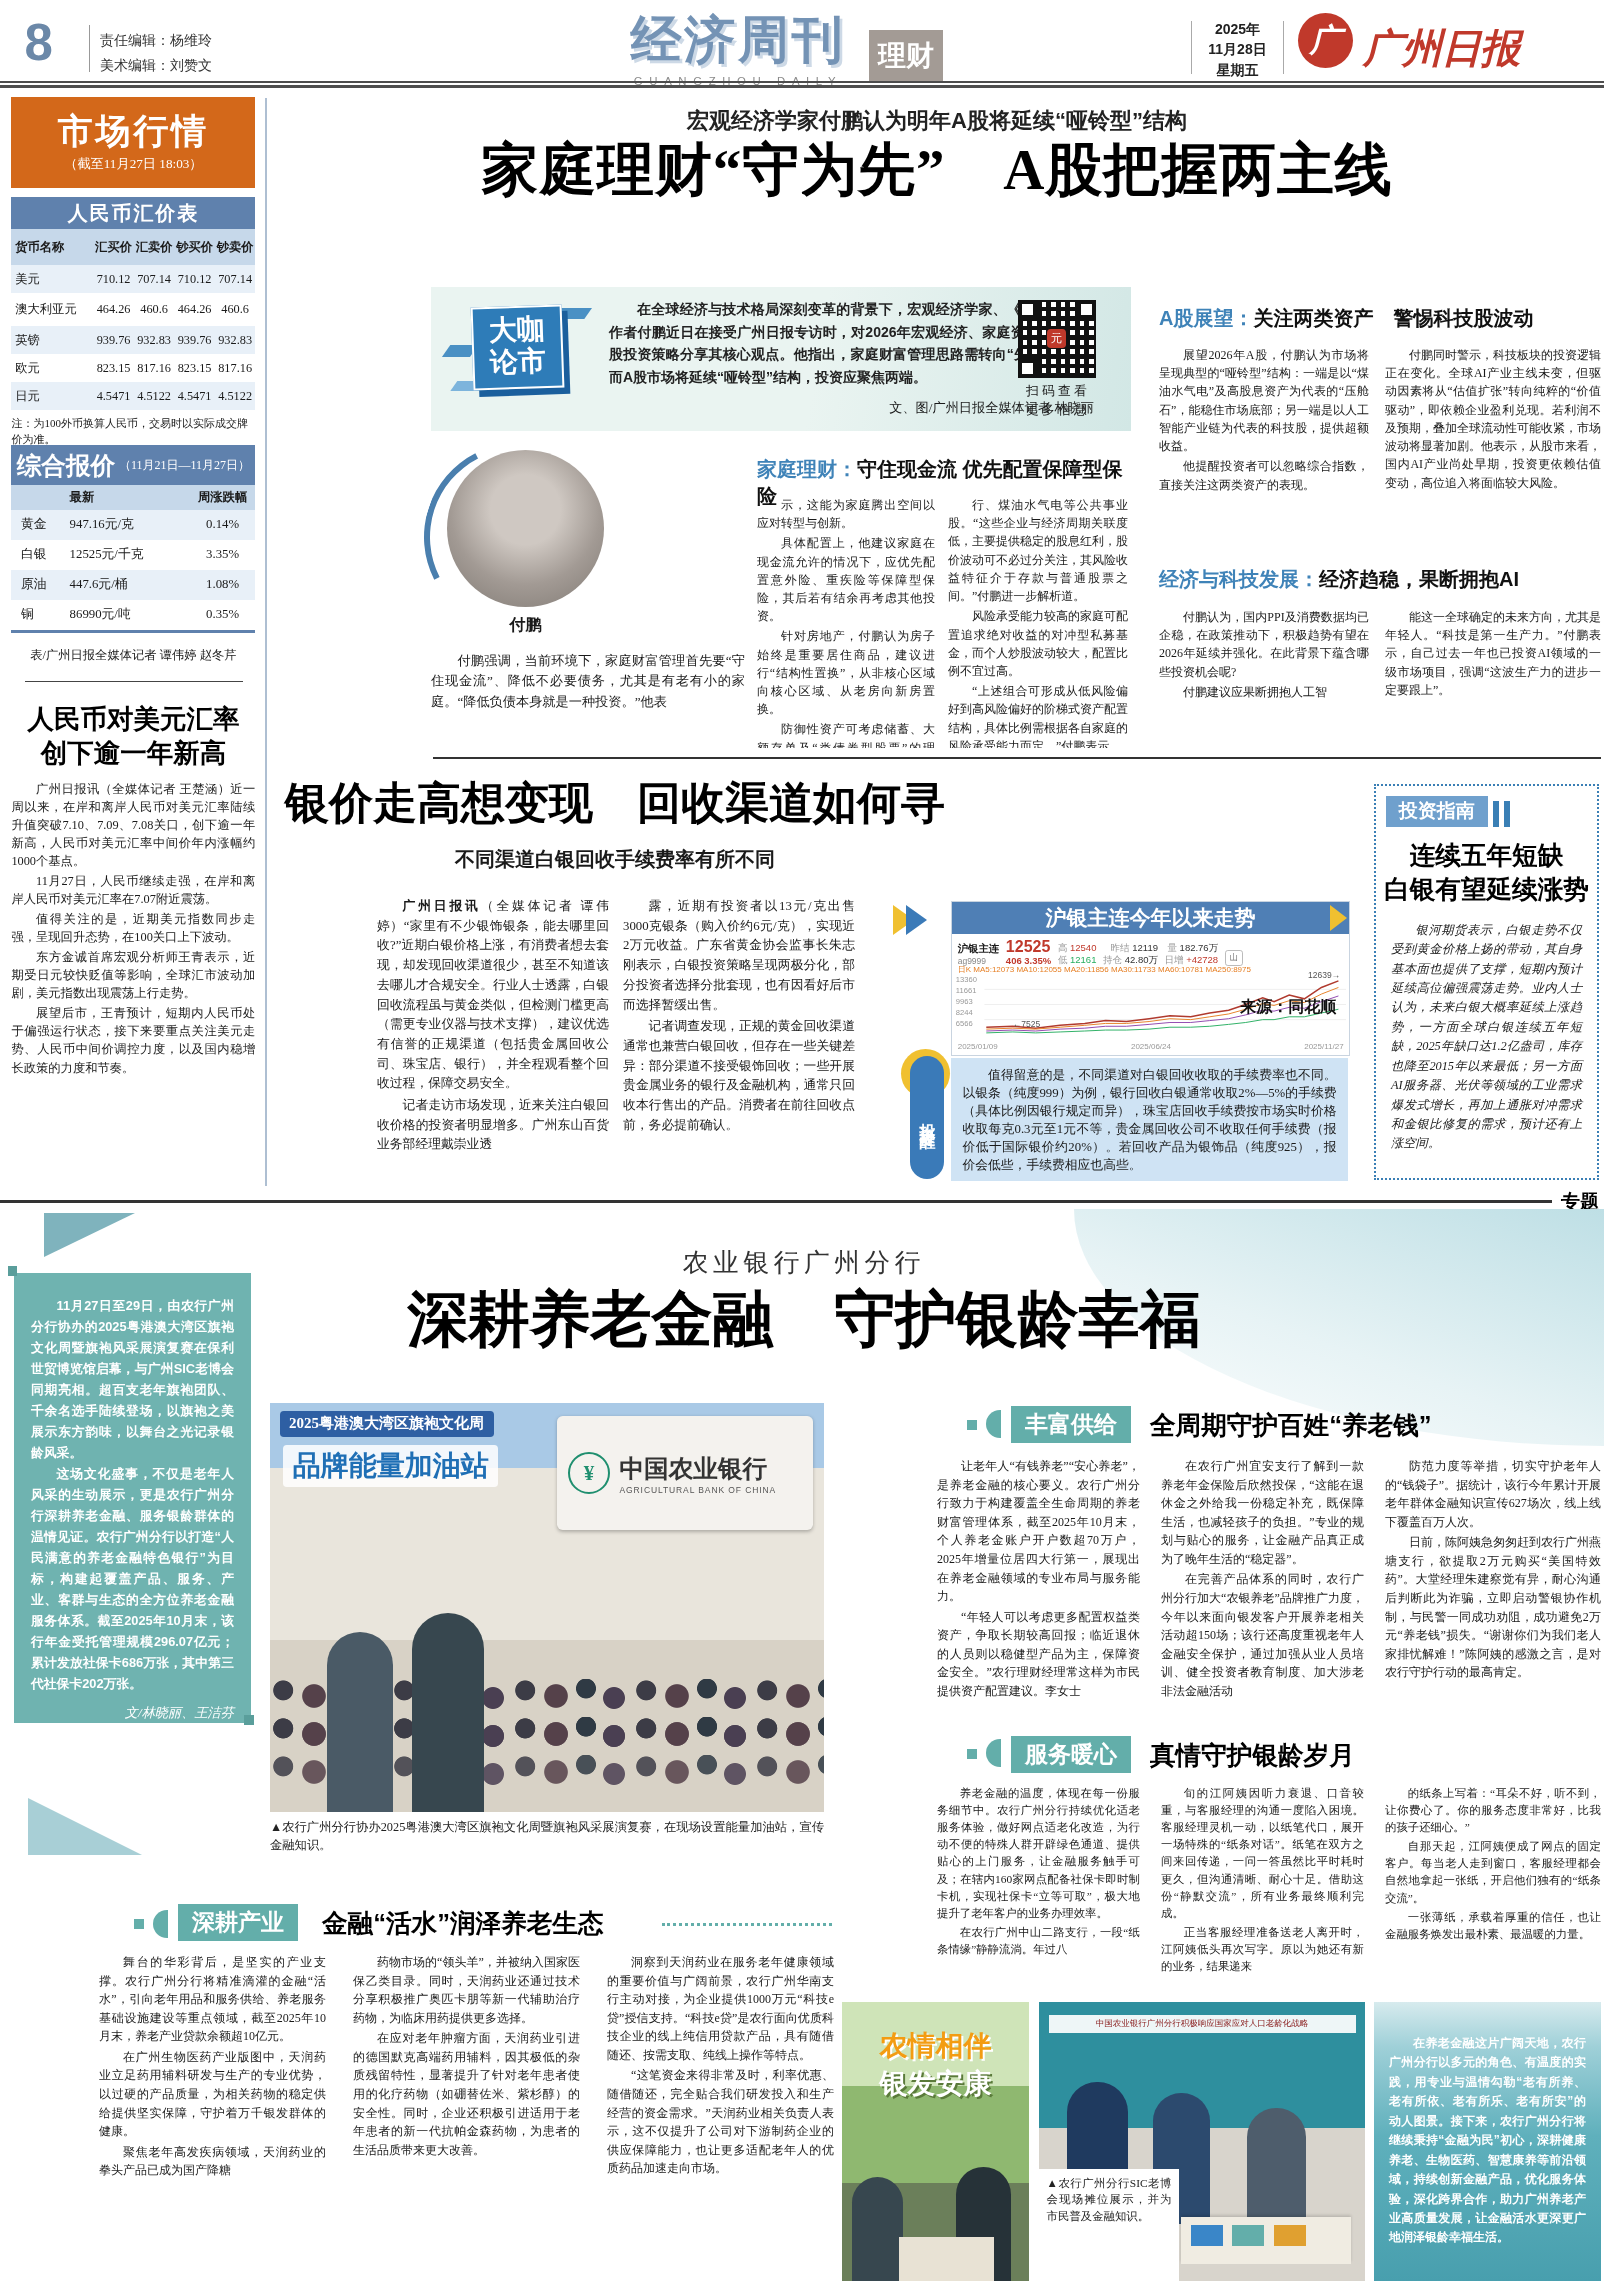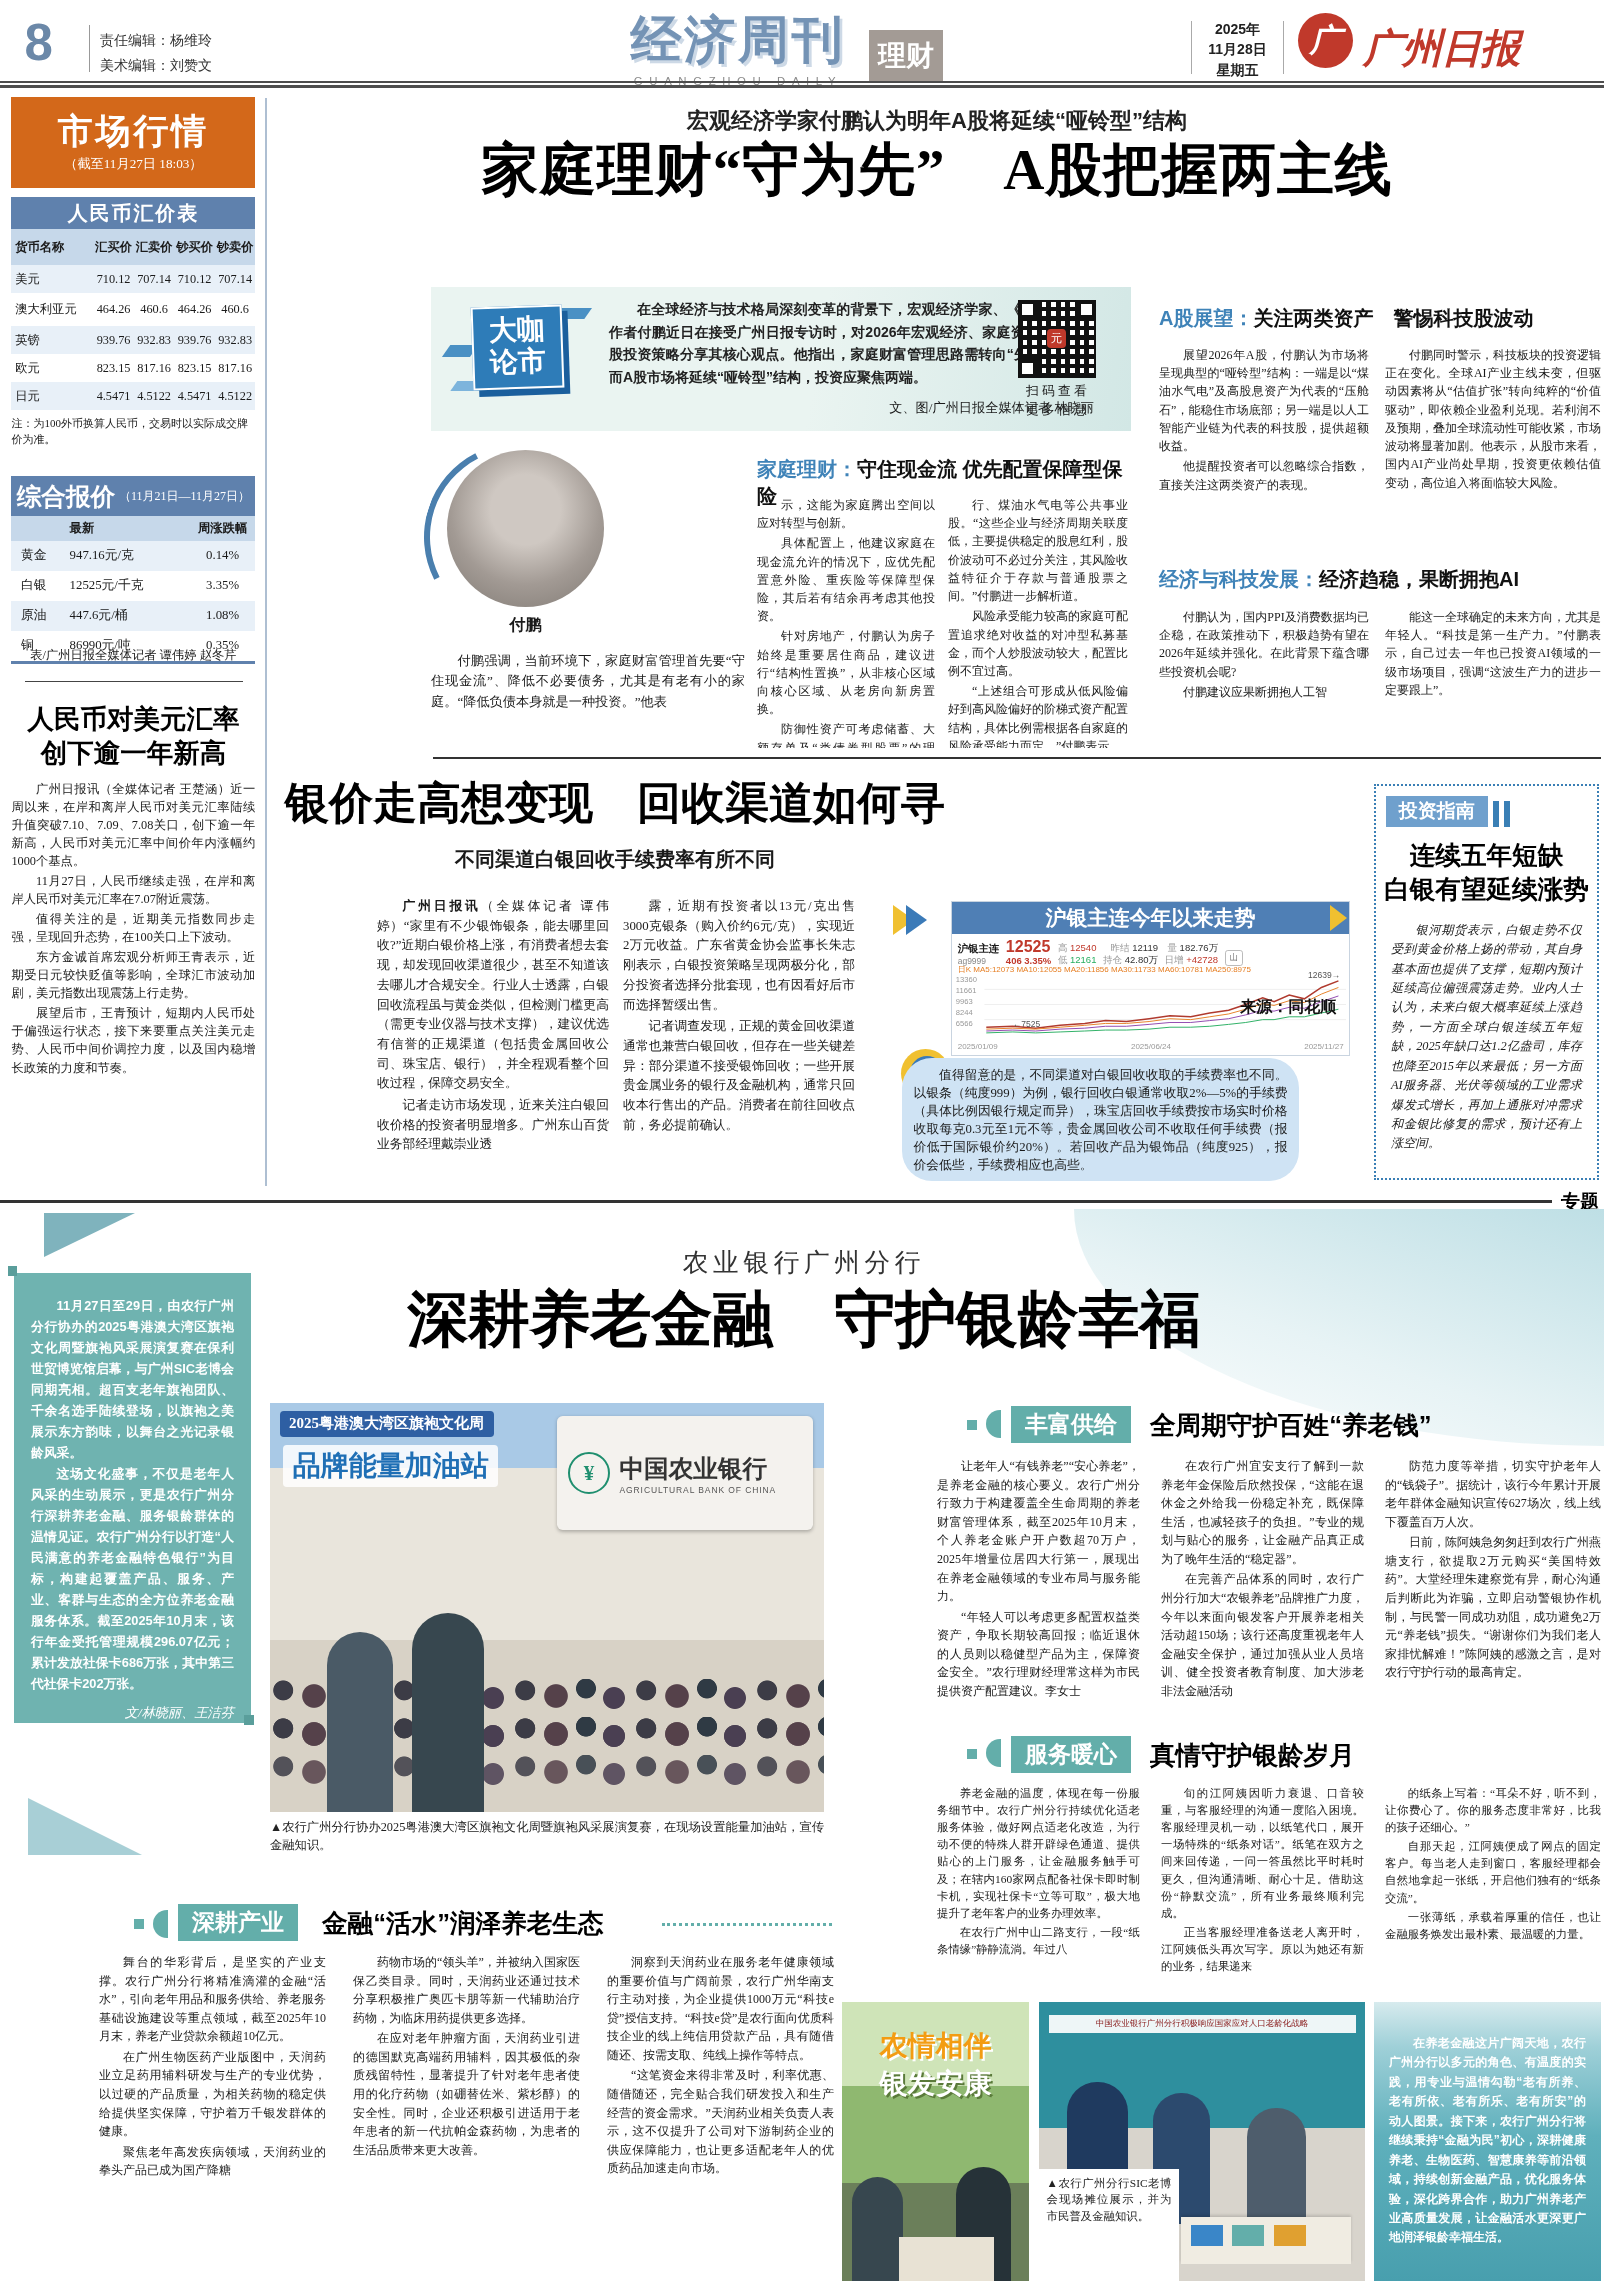--- a/index.html
+++ b/index.html
@@ -170,21 +170,21 @@
       <span class="fx-c0">日元</span>
         <span class="fx-c">4.5471</span>
         <span class="fx-c">4.5122</span>
         <span class="fx-c">4.5471</span>
         <span class="fx-c">4.5122</span>
     </div>
     <div style="font-size:11px;line-height:1.5;padding-top:4.7px;">注：为100外币换算人民币，交易时以实际成交牌价为准。</div>
   </div>
 
   <div class="abs" style="left:11.4px;top:445px;width:244px;">
-    <div class="tbl-head" style="height:40px;display:flex;align-items:center;justify-content:center;gap:3.8px;margin-top:31px;">
+    <div class="tbl-head" style="height:40px;display:flex;align-items:center;justify-content:center;gap:3.8px;">
       <span class="sans b" style="font-size:24.6px;">综合报价</span>
       <span style="font-size:12px;">（11月21日—11月27日）</span>
     </div>
     <div class="trow tbl-sub sans b" style="height:24.6px;font-size:12.3px;">
       <span class="qt-c0"></span>
       <span class="qt-c1">最新</span>
       <span class="qt-c2">周涨跌幅</span>
     </div>
     <div class="trow alt" style="height:30px;font-size: 12.8px;">
       <span class="qt-c0">黄金</span>
@@ -366,21 +366,21 @@
     </div>
     <div class="abs" style="left:5.7px;top:140px;width:386px;display:flex;justify-content:space-between;font-size:8px;color:#999;font-family:'Liberation Sans',sans-serif;">
       <span>2025/01/09</span>
       <span>2025/06/24</span>
       <span>2025/11/27</span>
     </div>
   </div>
 
   <div class="abs" style="left:901px;top:1049px;width:49px;height:49px;border-radius:50%;background:#f0c030;"></div>
   <div class="abs pill" style="left:910px;top:1056px;width:34px;height:123px;">投资提醒</div>
-  <div class="abs reminder-box" style="left:902px;top:1058px;width:397px;height:123px;box-sizing:border-box;padding:7.6px 11.4px;border-radius:30px;">
+  <div class="abs reminder-box" style="left:951px;top:1058px;width:397px;height:123px;box-sizing:border-box;padding:7.6px 11.4px;">
     <div class="just" style="font-size:12.8px;line-height:1.42;text-indent:2em;">值得留意的是，不同渠道对白银回收收取的手续费率也不同。以银条（纯度999）为例，银行回收白银通常收取2%—5%的手续费（具体比例因银行规定而异），珠宝店回收手续费按市场实时价格收取每克0.3元至1元不等，贵金属回收公司不收取任何手续费（报价低于国际银价约20%）。若回收产品为银饰品（纯度925），报价会低些，手续费相应也高些。</div>
   </div>
 
   <div class="abs guide-box" style="left:1374px;top:784px;width:225px;height:396px;box-sizing:border-box;">
     <div style="margin:9.5px 0 0 9.5px;">
       <span class="guide-label">投资指南</span><span class="guide-bar"></span><span class="guide-bar"></span>
     </div>
     <div class="ctr hl" style="font-size:25.6px;line-height:1.35;margin-top:11.4px;">
       <div>连续五年短缺</div>
       <div>白银有望延续涨势</div>

